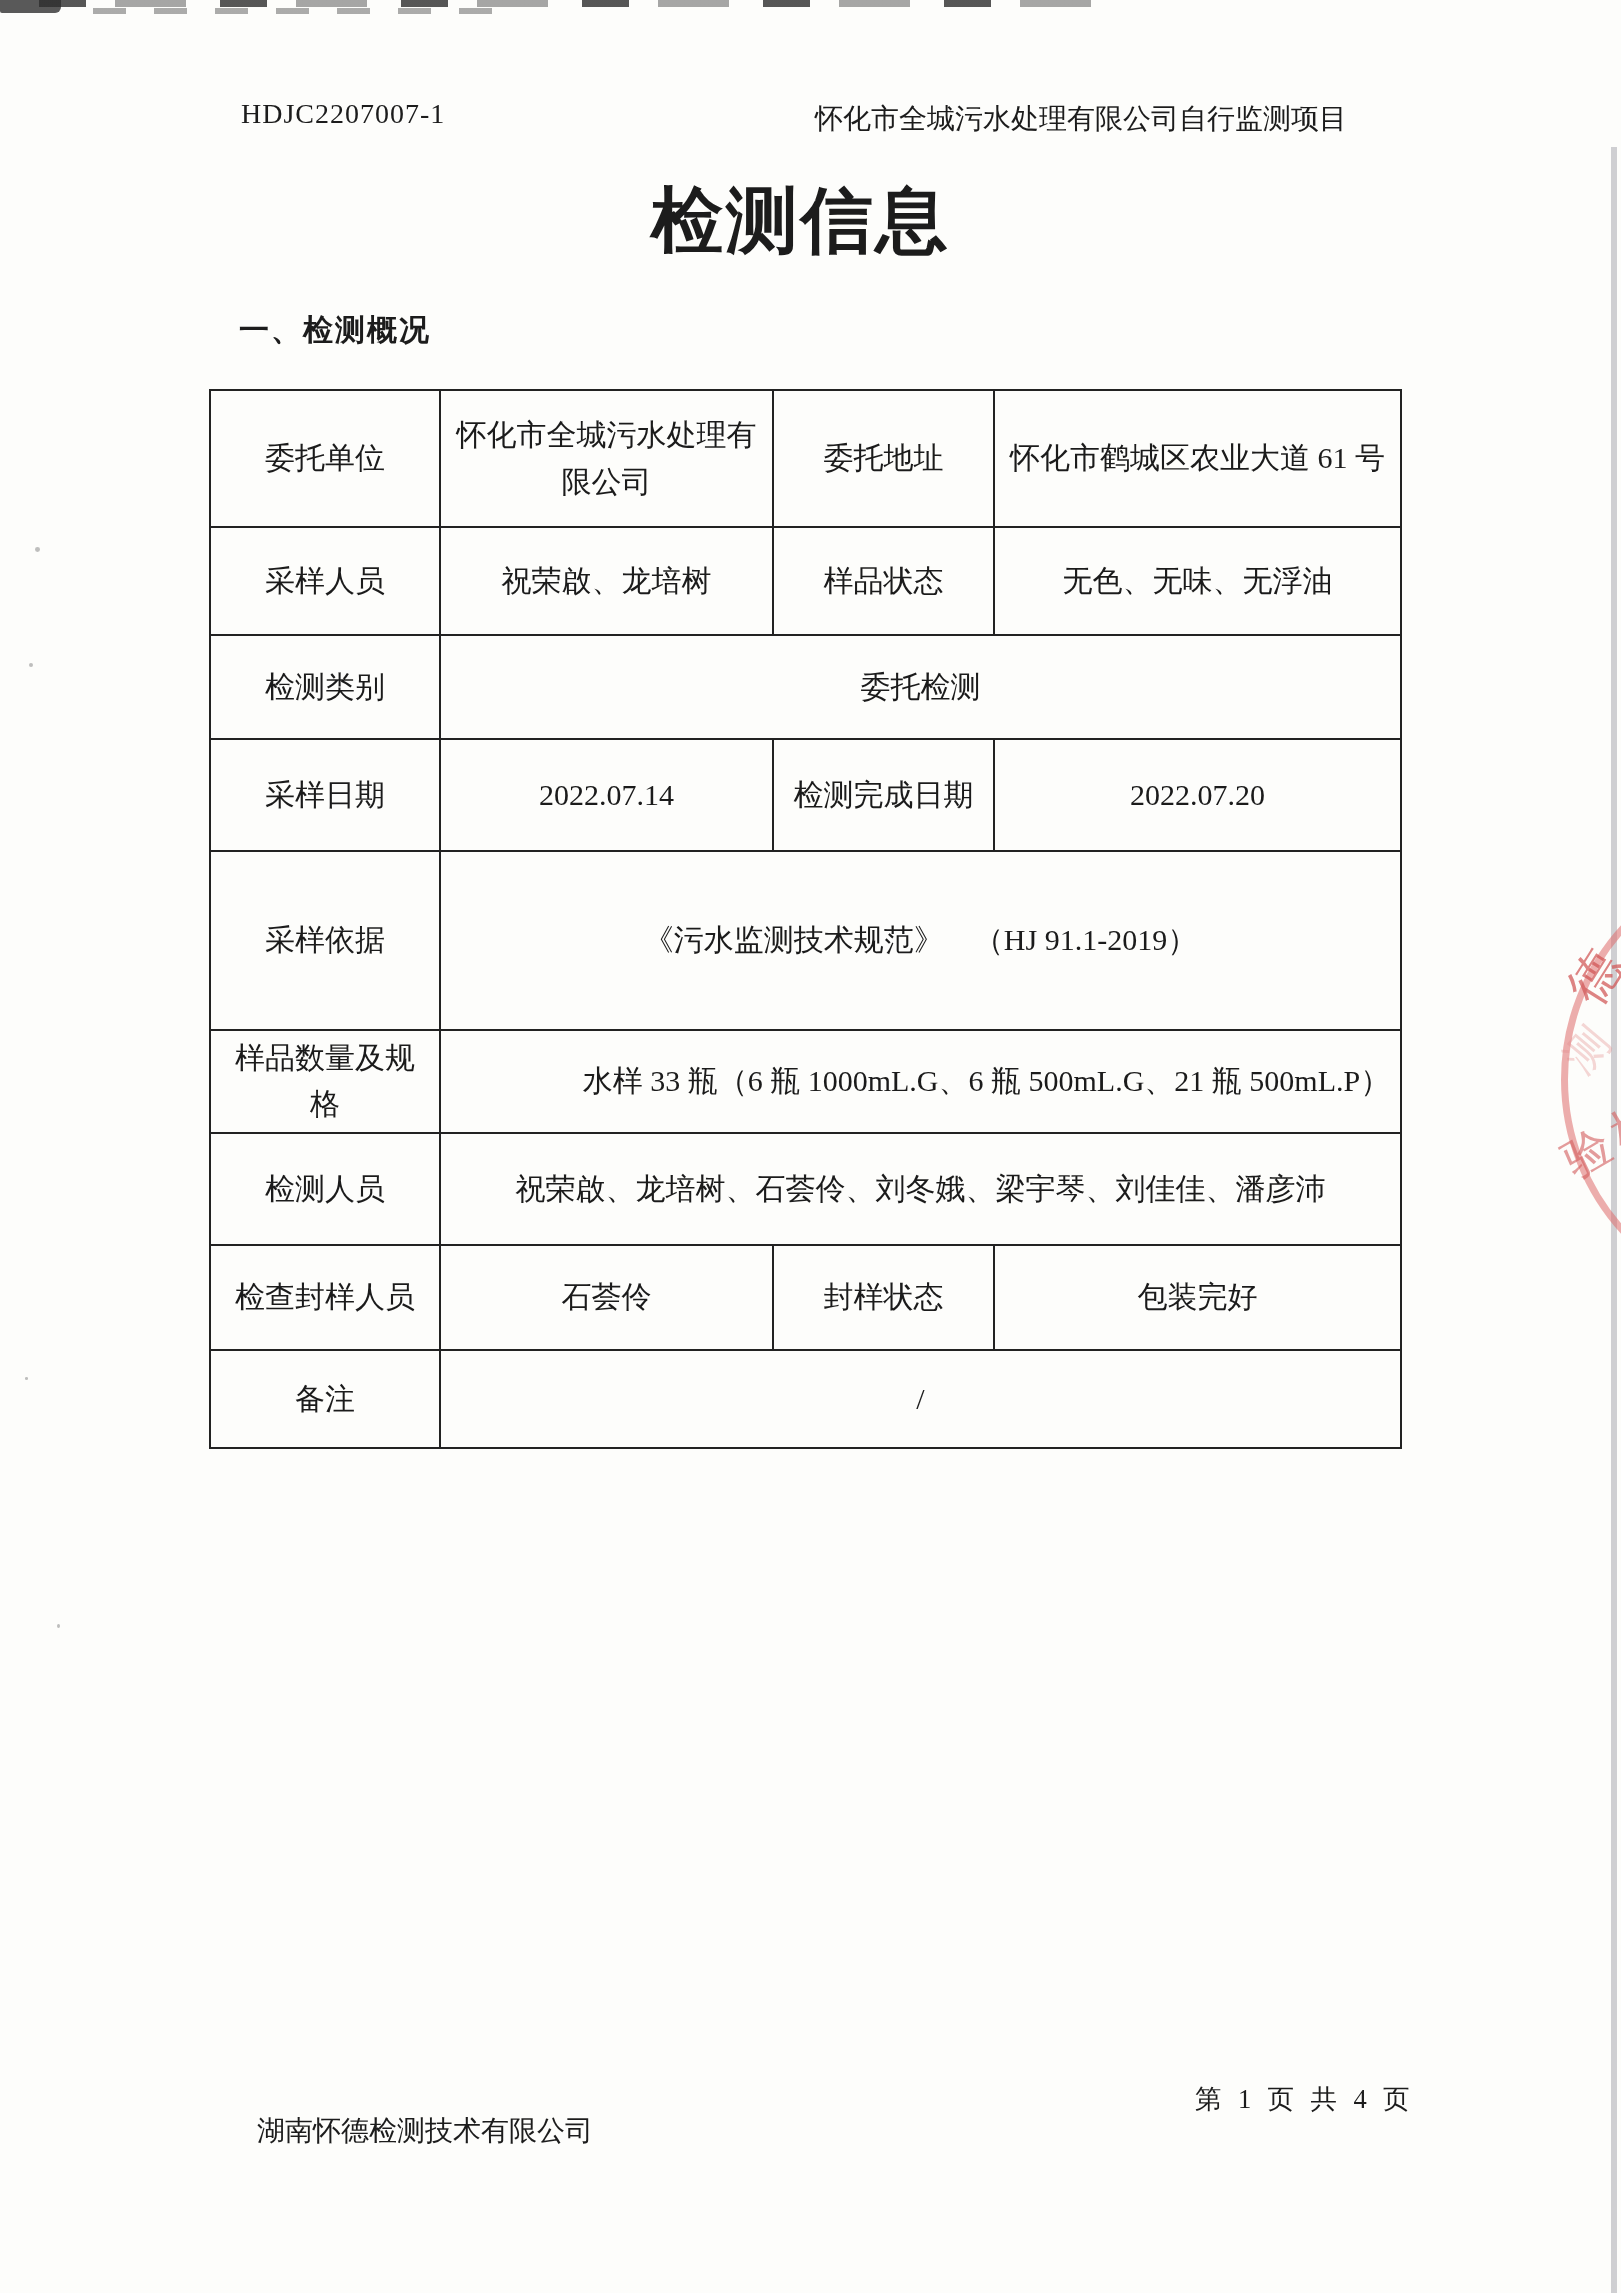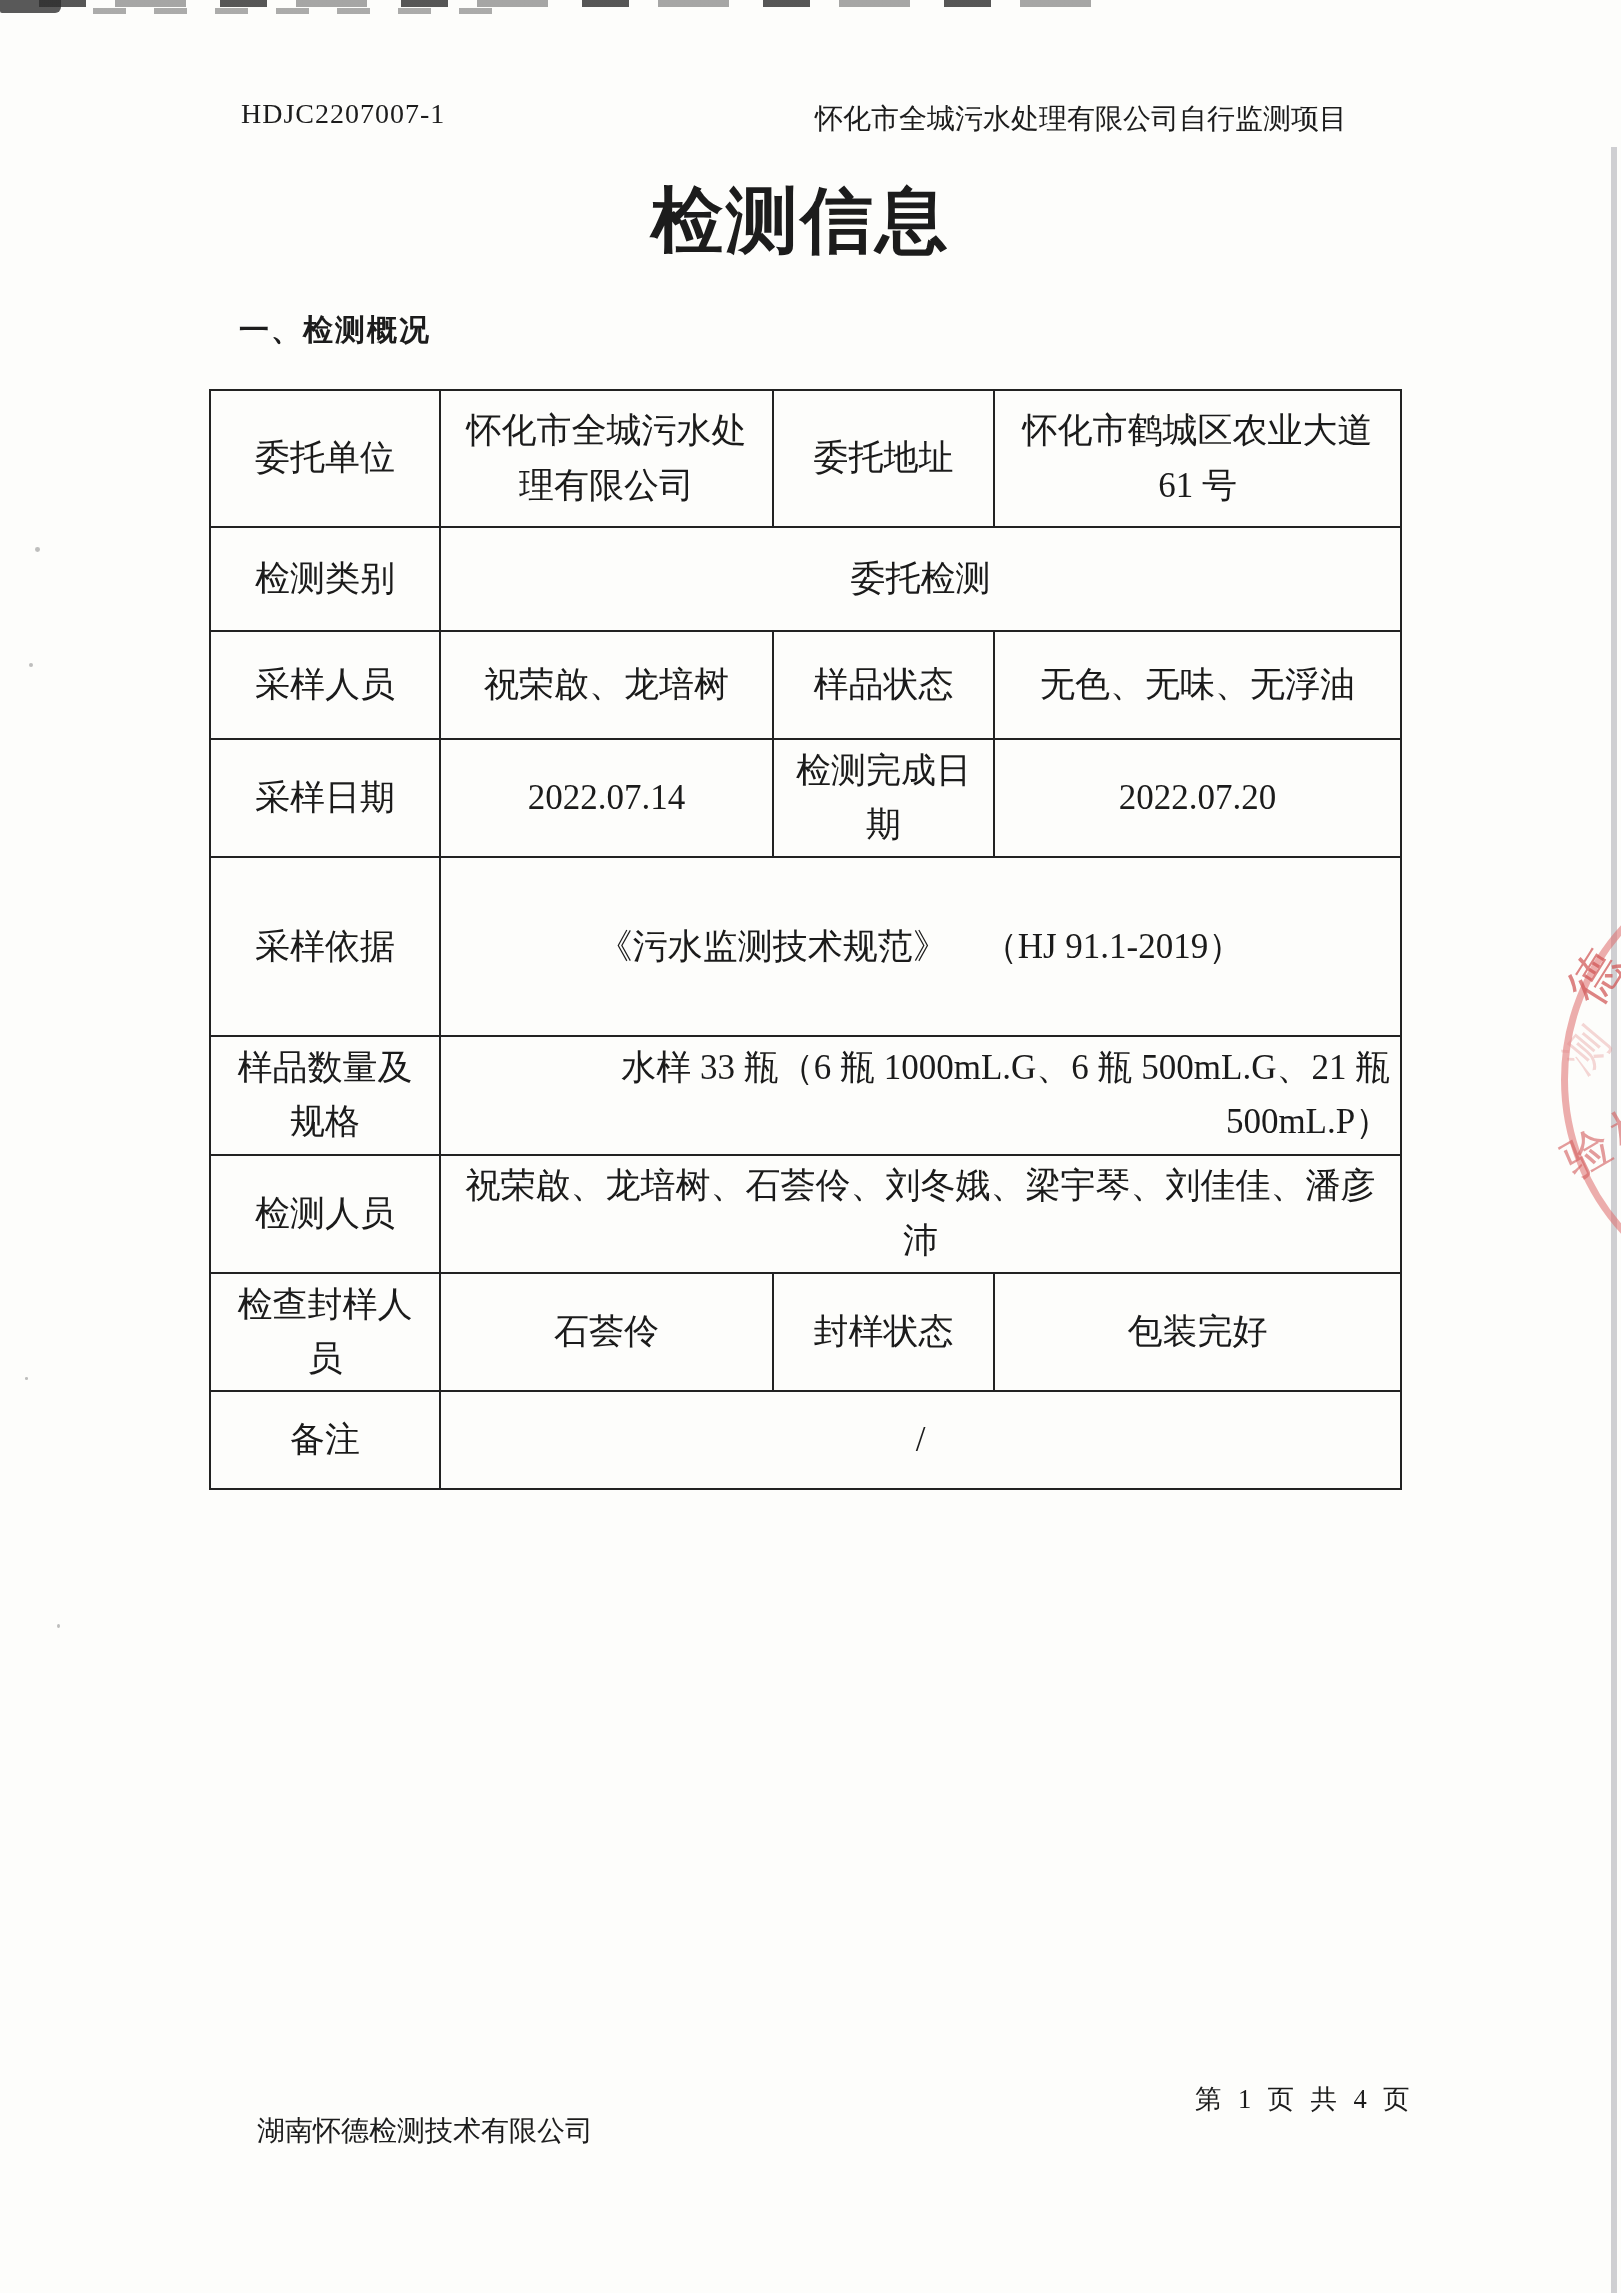--- a/index.html
+++ b/index.html
@@ -55,21 +55,21 @@
   }
   .section-heading {
     position: absolute; left: 239px; top: 310px;
     font-size: 30px; font-weight: 700; letter-spacing: 2px;
   }
 
   
   .info-table {
     position: absolute; left: 209px; top: 389px;
     width: 1191px; border-collapse: collapse; table-layout: fixed;
-    font-size: 35px; color: #1b1b1b;
+    font-size: 30px; color: #1b1b1b;
     border: 2.9px solid #191919;
   }
   .info-table td {
     border: 2px solid #222;
     text-align: center; vertical-align: middle;
     padding: 3.9px 9.8px; line-height: 1.55;
     overflow: hidden;
   }
   .info-table td.left { text-align: right; padding-left: 15.7px; margin-left: 30px; }
 
@@ -132,29 +132,29 @@
       <col style="width:221px">
       <col style="width:407px">
     </colgroup>
     <tbody>
       <tr style="height:137px">
         <td>委托单位</td>
         <td>怀化市全城污水处理有限公司</td>
         <td>委托地址</td>
         <td>怀化市鹤城区农业大道 61 号</td>
       </tr>
-      <tr style="height:104px">
-        <td>检测类别</td>
-        <td colspan="3">委托检测</td>
-      </tr>
       <tr style="height:108px">
         <td>采样人员</td>
         <td>祝荣啟、龙培树</td>
         <td>样品状态</td>
         <td>无色、无味、无浮油</td>
+      </tr>
+      <tr style="height:104px">
+        <td>检测类别</td>
+        <td colspan="3">委托检测</td>
       </tr>
       <tr style="height:112px">
         <td>采样日期</td>
         <td>2022.07.14</td>
         <td>检测完成日期</td>
         <td>2022.07.20</td>
       </tr>
       <tr style="height:179px">
         <td>采样依据</td>
         <td colspan="3">《污水监测技术规范》　（HJ 91.1-2019）</td>

